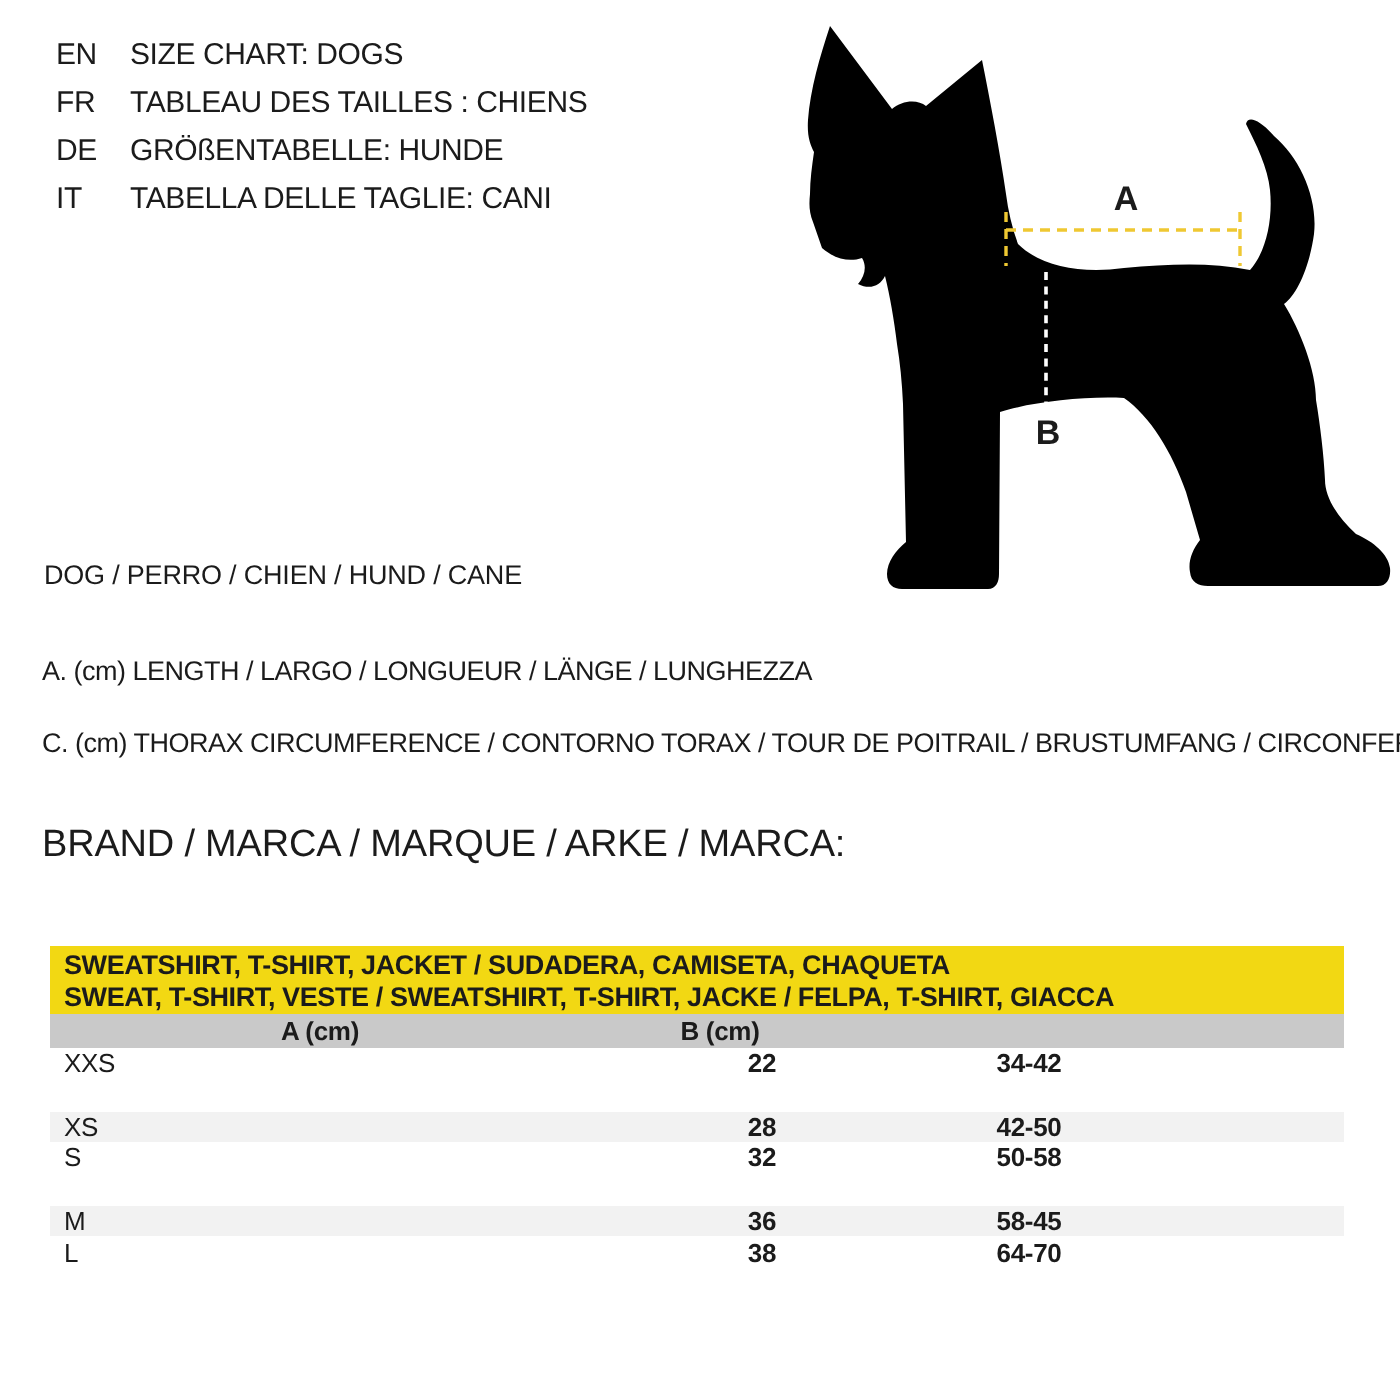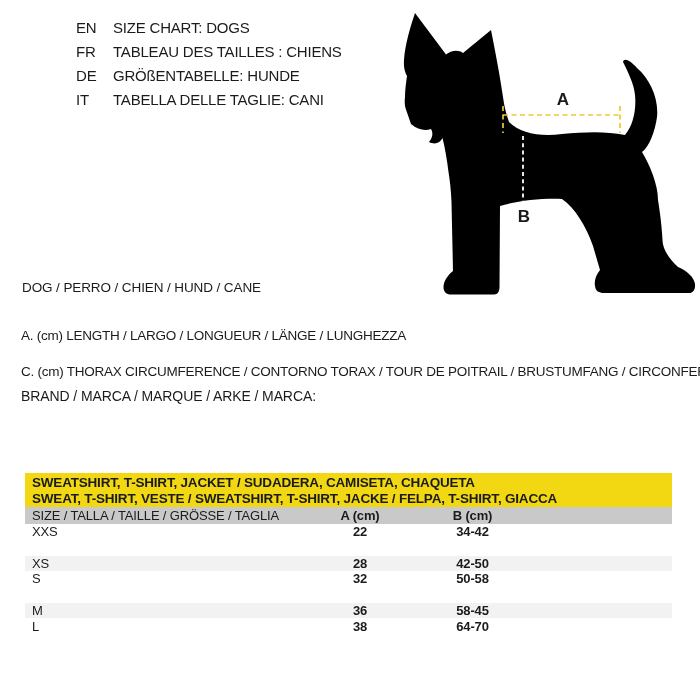--- a/index.html
+++ b/index.html
@@ -12,46 +12,46 @@
     --silhouette:#000000;
   }
   html,body{margin:0;padding:0;}
   body{
     width:700px;height:700px;background:#ffffff;
     font-family:"Liberation Sans",sans-serif;color:var(--text-black);
   }
   .canvas{position:relative;width:700px;height:700px;background:#fff;overflow:hidden;}
 
   
-  .lang-list{position:absolute;left:28px;top:16px;margin-left:48px;}
+  .lang-list{position:absolute;left:28px;top:16px;}
   .lang-row{display:flex;height:24px;line-height:24px;font-size:15px;letter-spacing:-0.2px;}
   .lang-code{width:37px;flex:0 0 37px;}
 
   
   .dog-svg{position:absolute;left:390px;top:0;width:310px;height:300px;}
   .dog-body{fill:var(--silhouette);}
   .a-dash{stroke:var(--dash-yellow);stroke-width:1.7;stroke-dasharray:5 3.5;fill:none;}
   .b-dash{stroke:var(--dash-white);stroke-width:1.8;stroke-dasharray:4 3.2;fill:none;}
   .measure-label{position:absolute;width:30px;text-align:center;font-weight:700;font-size:17px;line-height:19px;}
   .label-a{left:548px;top:90px;}
   .label-b{left:509px;top:207px;}
 
   
   .caption{position:absolute;left:22px;top:280px;font-size:13.5px;white-space:nowrap;letter-spacing:-0.1px;}
   .mline{position:absolute;left:21px;font-size:13.5px;white-space:nowrap;letter-spacing:-0.25px;}
   .mline-a{top:328px;text-align:right;}
   .mline-c{top:364px;}
-  .brand{position:absolute;left:21px;top:388px;font-size:14px;white-space:nowrap;letter-spacing:-0.1px;}
+  .brand{position:absolute;left:21px;top:412px;font-size:19px;white-space:nowrap;letter-spacing:-0.1px;}
 
   
   .size-table{position:absolute;left:25px;top:452px;width:647px;}
   .band{background:var(--accent-yellow);padding:2px 0 1px 7px;font-weight:700;font-size:13.5px;line-height:15.5px;white-space:nowrap;letter-spacing:-0.2px;margin-top:21px;}
   .trow{display:grid;grid-template-columns:270px 130px 95px 1fr;align-items:center;font-size:13px;letter-spacing:-0.15px;}
   .thead{background:var(--header-gray);height:17px;}
-  .drow{height:15.6px;}
+  .drow{height:15.6px;gap:21px;}
   .drow.alt{background:var(--row-alt);margin-top:16px;}
   .c1{padding-left:7px;white-space:nowrap;}
   .c2,.c3{text-align:center;white-space:nowrap;font-weight:bold;}
 </style>
 </head>
 <body>
 
 <div class="canvas">
 
   <div class="lang-list">
@@ -129,21 +129,20 @@
   <div class="mline mline-a">A. (cm) LENGTH / LARGO / LONGUEUR / LÄNGE / LUNGHEZZA</div>
   <div class="mline mline-c">C. (cm) THORAX CIRCUMFERENCE / CONTORNO TORAX / TOUR DE POITRAIL / BRUSTUMFANG / CIRCONFERENZA TORACE</div>
   <div class="brand">BRAND / MARCA / MARQUE / ARKE / MARCA:</div>
 
   <div class="size-table">
     <div class="band">
       <div>SWEATSHIRT, T-SHIRT, JACKET / SUDADERA, CAMISETA, CHAQUETA</div>
       <div>SWEAT, T-SHIRT, VESTE / SWEATSHIRT, T-SHIRT, JACKE / FELPA, T-SHIRT, GIACCA</div>
     </div>
     <div class="trow thead">
-      <div class="c1">SIZE / TALLA / TAILLE / GRÖSSE / TAGLIA</div>
       <div class="c2">A (cm)</div>
       <div class="c3">B (cm)</div>
       <div class="c4"></div>
     </div>
     <div class="trow drow">
       <div class="c1">XXS</div>
       <div class="c2">22</div>
       <div class="c3">34-42</div>
       <div class="c4"></div>
     </div>

